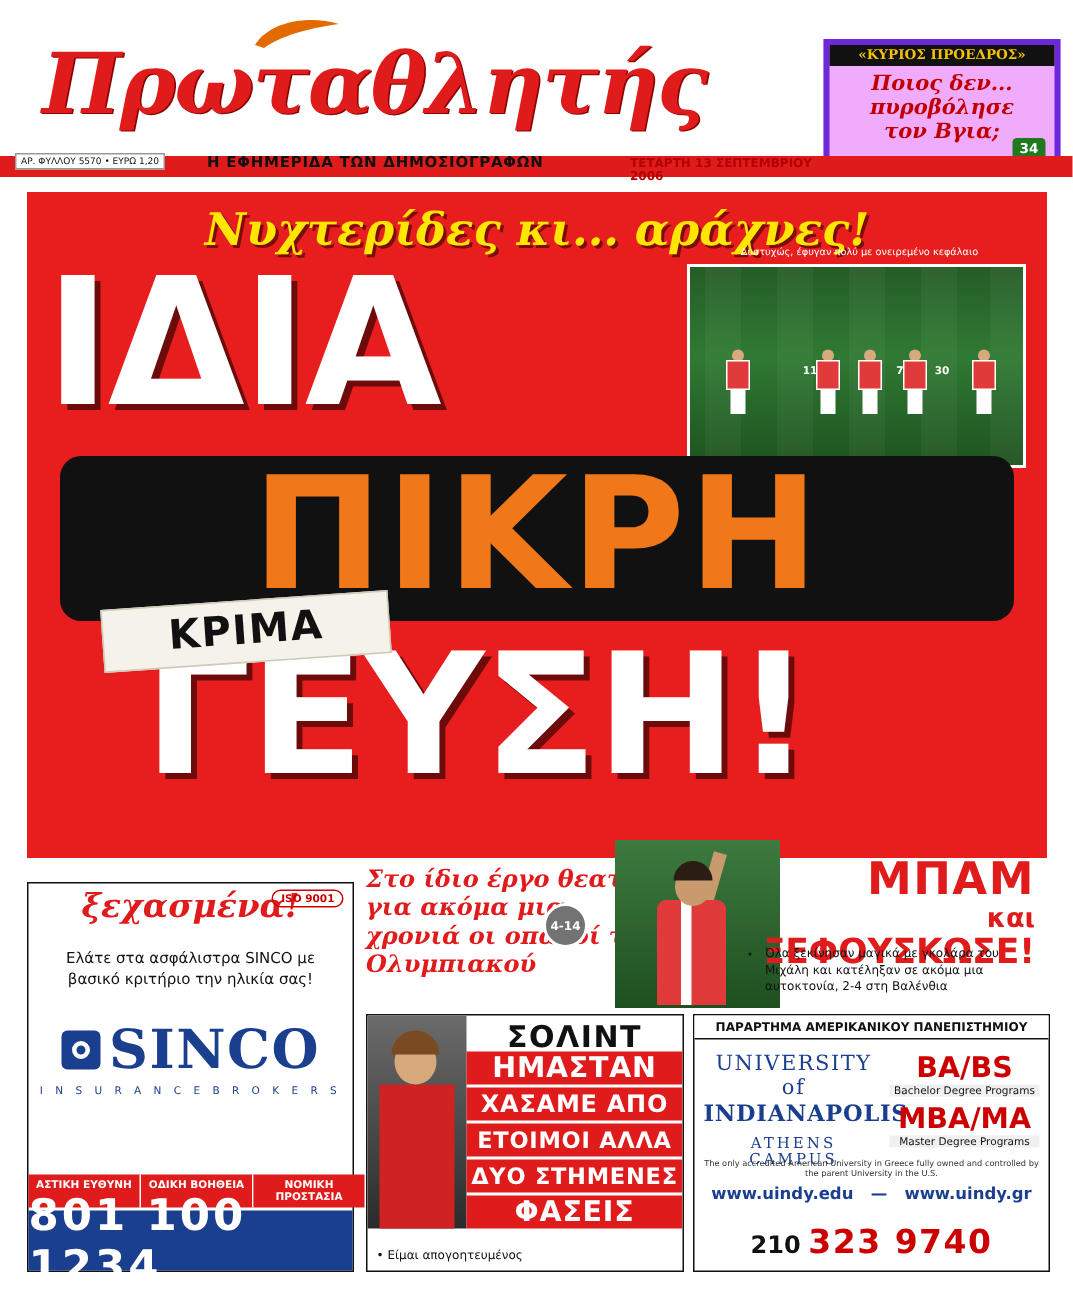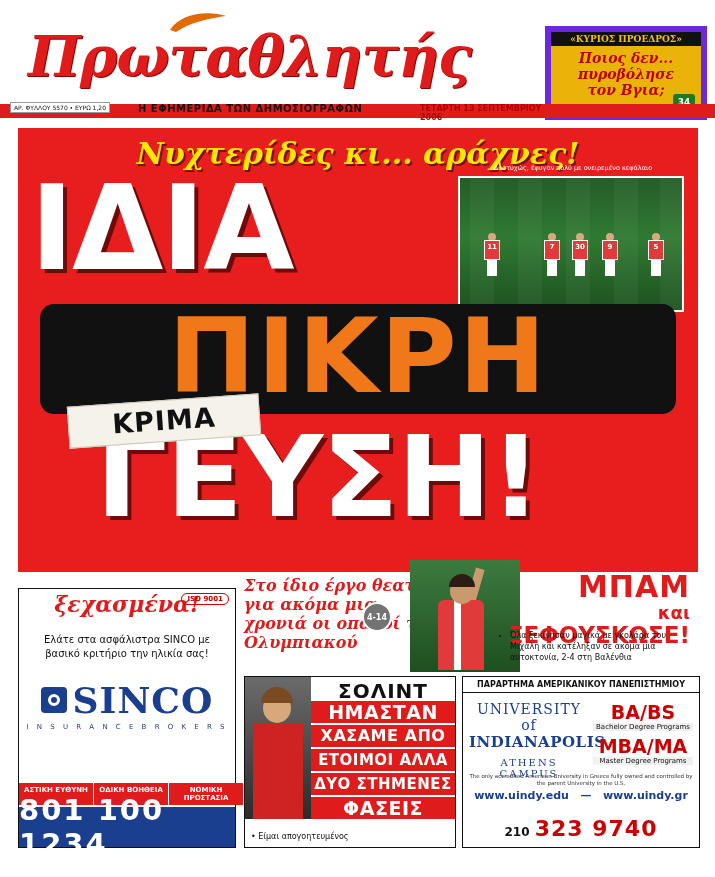--- a/index.html
+++ b/index.html
@@ -12,41 +12,41 @@
   .logo-text{font-family:"DejaVu Serif",serif;font-style:italic;font-weight:bold;font-size:56px;color:#e01b1b;letter-spacing:-1px;line-height:56px;
              text-shadow:1px 1px 0 #8a0000;}
   .logo-swoosh{position:absolute;left:140px;top:-16px;width:70px;height:22px;}
   .subline{position:absolute;left:0;top:104px;width:715px;height:14px;background:#e01b1b;}
   .bar-row{position:absolute;left:10px;top:102px;width:535px;height:16px;}
   .bar-left{position:absolute;left:0;top:0;font-size:6px;color:#111;background:#fff;border:1px solid #999;padding:1px 3px;}
   .bar-mid{position:absolute;left:128px;top:1px;font-size:10px;font-weight:bold;color:#111;letter-spacing:.5px;text-align:center;}
   .bar-right{position:absolute;left:410px;top:2px;font-size:8px;font-weight:bold;color:#b30000;}
 
   
-  .promo{position:absolute;right:8px;top:26px;width:150px;height:82px;background:#eab308;border:6px solid #6d28d9;}
+  .promo{position:absolute;right:8px;top:26px;width:150px;height:82px;background:#f0abfc;border:4px solid #6d28d9;}
   .promo-top{background:#111;color:#f2c200;font-size:9px;font-weight:bold;text-align:center;padding:2px 0;font-family:"DejaVu Serif",serif;}
   .promo-body{padding:4px 4px 0 4px;text-align:center;}
   .promo-line{font-family:"DejaVu Serif",serif;font-style:italic;font-weight:bold;font-size:14px;color:#c00000;line-height:16px;}
   .promo-badge{position:absolute;right:6px;bottom:4px;width:22px;height:16px;background:#1f7a1f;color:#fff;border-radius:3px;font-size:9px;font-weight:bold;
                display:flex;align-items:center;justify-content:center;}
 
   
   .hero{position:absolute;left:18px;top:128px;width:680px;height:444px;background:#e81e1e;}
   .kicker{position:absolute;left:0;top:8px;width:680px;text-align:center;font-family:"DejaVu Serif",serif;font-style:italic;font-weight:bold;
           font-size:30px;color:#ffe600;text-shadow:2px 2px 0 #7a0c0c;}
   .idia{position:absolute;left:12px;top:48px;font-family:"DejaVu Sans",sans-serif;font-weight:bold;font-size:118px;line-height:104px;color:#fff;
         letter-spacing:-2px;text-shadow:4px 4px 0 #6d0b0b;}
   .photo{position:absolute;right:14px;top:48px;width:222px;height:132px;background:#2d6b2f;border:2px solid #fff;overflow:hidden;}
   .photo-cap{position:absolute;right:14px;top:36px;width:222px;font-size:6.5px;color:#ffffff;text-align:center;line-height:8px;}
   .pitch{position:absolute;left:0;top:0;width:100%;height:100%;
          background:linear-gradient(180deg,#255c27 0%,#2f7a32 45%,#1e5220 100%);}
   .pstripe{position:absolute;top:0;height:100%;width:24px;background:rgba(255,255,255,.045);}
   .player{position:absolute;bottom:26px;width:16px;height:44px;}
   .p-shirt{position:absolute;top:0;left:0;width:16px;height:20px;background:#e03a3a;border:1px solid #fff;box-sizing:border-box;}
-  .p-num{position:absolute;top:3px;left:0;width:16px;text-align:center;font-size:7px;color:#fff;font-weight:bold;}
+  .p-num{position:absolute;top:3px;left:0;width:16px;text-align:center;font-size:7px;color:#fff;font-weight:bold;padding-left:48px;}
   .p-legs{position:absolute;top:20px;left:3px;width:10px;height:16px;background:#fff;}
   .p-head{position:absolute;top:-7px;left:4px;width:8px;height:8px;border-radius:50%;background:#d9a97e;}
 
   .pikri-box{position:absolute;left:22px;top:176px;width:636px;height:110px;background:#111;border-radius:14px;}
   .pikri{position:absolute;left:0;top:-4px;width:636px;text-align:center;font-weight:bold;font-size:104px;line-height:112px;color:#f07818;letter-spacing:2px;}
   .krima{position:absolute;left:50px;top:272px;width:190px;height:40px;background:#f5f2ea;transform:rotate(-4deg);border:1px solid #cfc9bb;}
   .krima span{display:block;text-align:center;font-weight:bold;font-size:27px;line-height:40px;color:#111;letter-spacing:1px;}
   .gefsi{position:absolute;left:78px;top:290px;font-weight:bold;font-size:112px;line-height:118px;color:#fff;letter-spacing:-1px;text-shadow:4px 4px 0 #6d0b0b;}
 
   
@@ -103,21 +103,21 @@
   .uni-name{font-family:"DejaVu Serif",serif;font-size:14px;color:#1b3f8f;letter-spacing:1px;}
   .uni-name2{font-family:"DejaVu Serif",serif;font-weight:bold;font-size:15px;color:#1b3f8f;letter-spacing:.5px;}
   .uni-campus{font-family:"DejaVu Serif",serif;font-size:10px;color:#1b3f8f;letter-spacing:2px;margin-top:6px;}
   .uni-right{position:absolute;right:6px;top:24px;width:100px;text-align:center;}
   .babs{font-weight:bold;font-size:19px;color:#c00;}
   .babs-sub{font-size:7px;color:#111;background:#f0f0f0;}
   .mba{font-weight:bold;font-size:19px;color:#c00;margin-top:4px;}
   .uni-legal{position:absolute;left:6px;top:96px;width:224px;text-align:center;font-size:5.5px;color:#333;line-height:7px;}
   .uni-urls{position:absolute;left:0;top:112px;width:236px;text-align:center;font-size:11px;font-weight:bold;color:#1b3f8f;}
   .uni-phone{position:absolute;left:0;bottom:6px;width:236px;text-align:center;}
-  .uni-phone .pre{font-size:12px;color:#111;font-weight:bold;}
+  .uni-phone .pre{font-size:16px;color:#111;font-weight:bold;}
   .uni-phone .num{font-size:22px;color:#c00;font-weight:bold;letter-spacing:1px;}
 </style>
 </head>
 <body>
 
 <div class="page">
 
   <div class="masthead">
     <div class="logo-wrap">
       <div class="logo-text">Πρωταθλητής</div>

